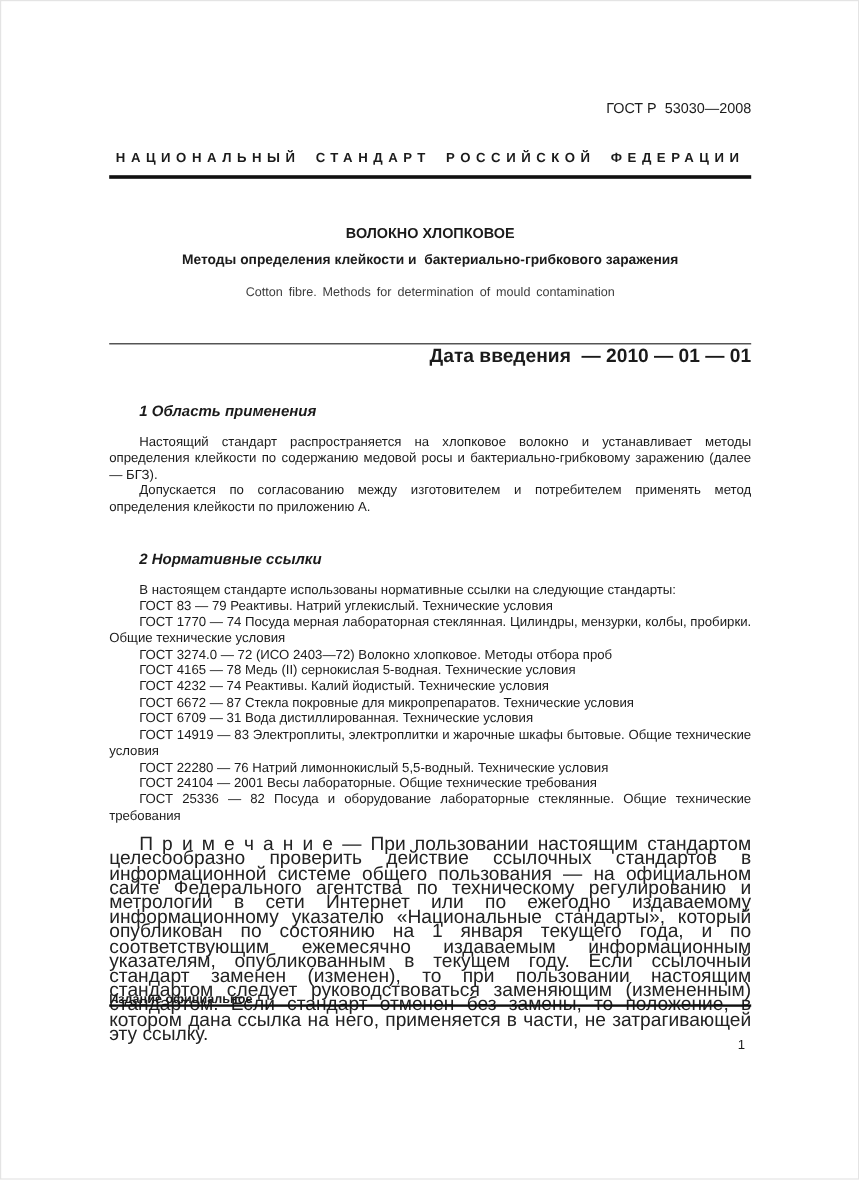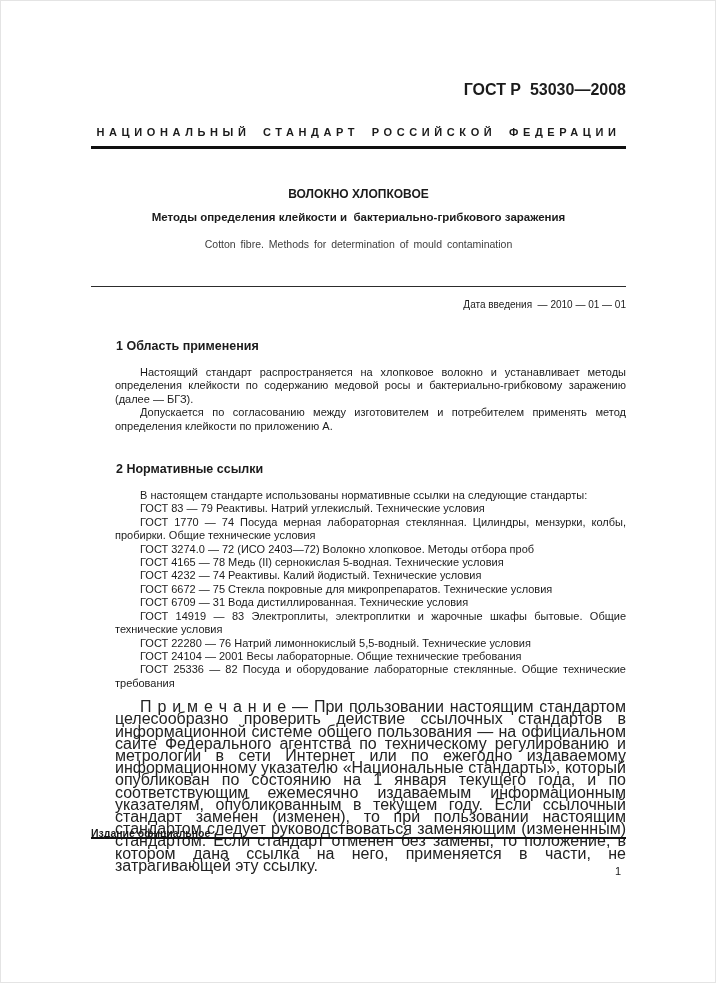--- a/index.html
+++ b/index.html
@@ -16,22 +16,22 @@
     box-sizing: border-box;
     border: 1px solid #e4e4e4;
   }
   .content {
     padding: 82px 89px 0 90px;
   }
   .pre { white-space: pre-wrap; }
 
   .doc-code {
     text-align: right;
-    font-weight: bold;
-    font-size: 16px;
+    font-weight: normal;
+    font-size: 12px;
     line-height: 14px;
   }
   .nat-header {
     margin-top: 28px;
     font-weight: bold;
     font-size: 11px;
     line-height: 14px;
     letter-spacing: 4.6px;
     word-spacing: 5px;
     text-align: center;
@@ -62,34 +62,35 @@
     font-size: 10.5px;
     color: #3d3d3d;
     word-spacing: 2px;
   }
   .rule-thin {
     margin-top: 36px;
     height: 1px;
     background: #2c2c2c;
   }
   .date {
-    margin-top: 12px;
+    margin-top: 2px;
     text-align: right;
-    font-weight: normal;
-    font-size: 10px;
+    font-weight: bold;
+    font-size: 16px;
   }
   .sec {
     margin: 0;
     margin-top: 29px;
     padding-left: 25px;
     font-weight: bold;
     font-size: 12.5px;
     line-height: 15px;
+    font-style: italic;
   }
-  .paras { margin-top: 12px; margin-left: 24px; }
+  .paras { margin-top: 12px; }
   .body-p {
     margin: 0;
     font-size: 11px;
     line-height: 13.4px;
     text-indent: 25px;
     text-align: justify;
   }
   .note {
     margin: 0;
     margin-top: 11px;
@@ -150,21 +151,21 @@
 
     <div class="paras">
       <p class="body-p">В настоящем стандарте использованы нормативные ссылки на следующие стандарты:</p>
 
       <div>
           <p class="body-p">ГОСТ 83 — 79 Реактивы. Натрий углекислый. Технические условия</p>
           <p class="body-p">ГОСТ 1770 — 74 Посуда мерная лабораторная стеклянная. Цилиндры, мензурки, колбы, пробирки. Общие технические условия</p>
           <p class="body-p">ГОСТ 3274.0 — 72 (ИСО 2403—72) Волокно хлопковое. Методы отбора проб</p>
           <p class="body-p">ГОСТ 4165 — 78 Медь (II) сернокислая 5-водная. Технические условия</p>
           <p class="body-p">ГОСТ 4232 — 74 Реактивы. Калий йодистый. Технические условия</p>
-          <p class="body-p">ГОСТ 6672 — 75 Стекла покровные для микропрепаратов. Технические условия</p>
+          <p class="body-p">ГОСТ 6672 — 87 Стекла покровные для микропрепаратов. Технические условия</p>
           <p class="body-p">ГОСТ 6709 — 31 Вода дистиллированная. Технические условия</p>
           <p class="body-p">ГОСТ 14919 — 83 Электроплиты, электроплитки и жарочные шкафы бытовые. Общие технические условия</p>
           <p class="body-p">ГОСТ 22280 — 76 Натрий лимоннокислый 5,5-водный. Технические условия</p>
           <p class="body-p">ГОСТ 24104 — 2001 Весы лабораторные. Общие технические требования</p>
           <p class="body-p">ГОСТ 25336 — 82 Посуда и оборудование лабораторные стеклянные. Общие технические требования</p>
         </div>
 
       <p class="note">П р и м е ч а н и е — При пользовании настоящим стандартом целесообразно проверить действие ссылочных стандартов в информационной системе общего пользования — на официальном сайте Федерального агентства по техническому регулированию и метрологии в сети Интернет или по ежегодно издаваемому информационному указателю «Национальные стандарты», который опубликован по состоянию на 1 января текущего года, и по соответствующим ежемесячно издаваемым информационным указателям, опубликованным в текущем году. Если ссылочный стандарт заменен (изменен), то при пользовании настоящим стандартом следует руководствоваться заменяющим (измененным) стандартом. Если стандарт отменен без замены, то положение, в котором дана ссылка на него, применяется в части, не затрагивающей эту ссылку.</p>
     </div>
   </div>

